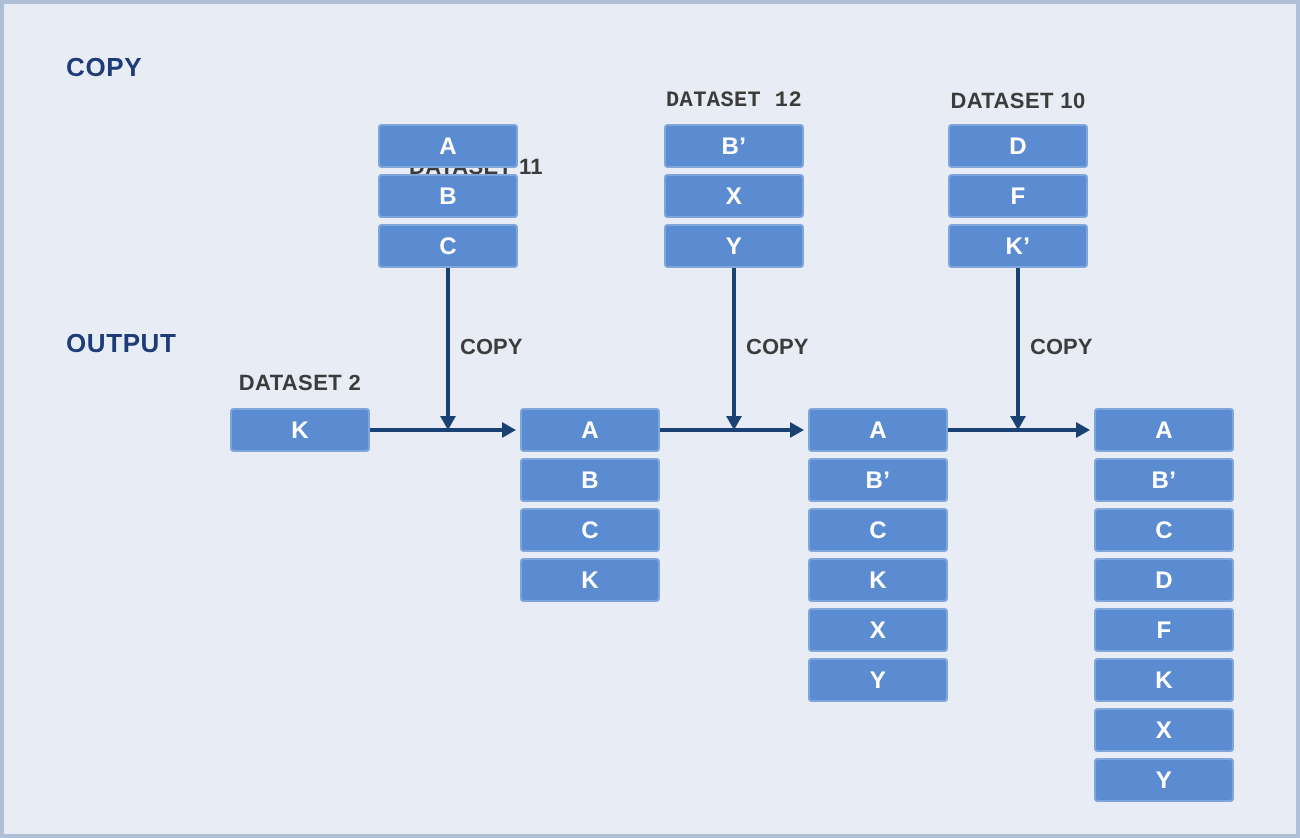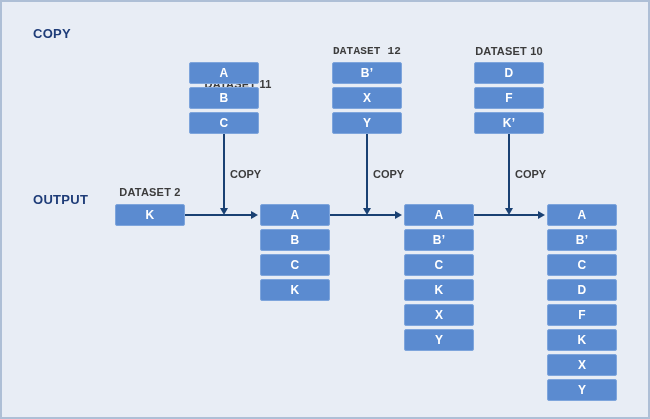--- a/index.html
+++ b/index.html
@@ -66,21 +66,21 @@
     color: var(--caption, #3c3c3c);
     white-space: nowrap;
     text-align: right;
   }
 </style>
 </head>
 <body>
 
 <div class="canvas">
   <div class="section-label" style="left:31px; top:24px;">COPY</div>
-  <div class="section-label" style="left:31px; top:162px;margin-top:28px;">OUTPUT</div>
+  <div class="section-label" style="left:31px; top:162px;">OUTPUT</div>
   <div id="diagram">
       <div class="caption" style="left: 176px; top: 43px; margin-top: 33px;">DATASET 11</div>
       <div class="dbox" style="left: 187px; top: 60px; width: 70px; height: 22px;">A</div>
       <div class="dbox" style="left: 187px; top: 85px; width: 70px; height: 22px;">B</div>
       <div class="dbox" style="left: 187px; top: 110px; width: 70px; height: 22px;">C</div>
       <div class="vline" style="left: 221px; top: 132px; height: 74px;"></div>
       <div class="arrow-down" style="left: 218px; top: 206px;"></div>
       <div class="copy-label" style="left: 228px; top: 166px;">COPY</div>
       <div class="caption" style="left: 305px; top: 43px; font-family: Liberation Mono, monospace;">DATASET 12</div>
       <div class="dbox" style="left: 330px; top: 60px; width: 70px; height: 22px;">B’</div>

